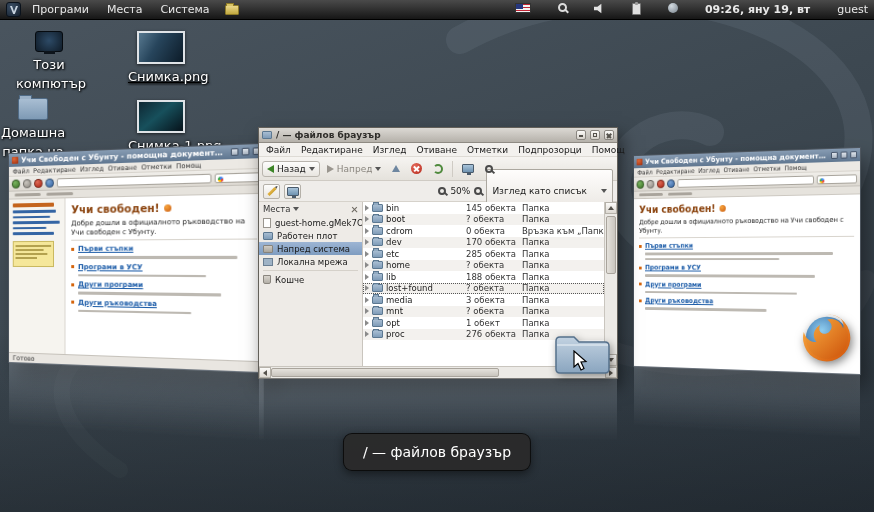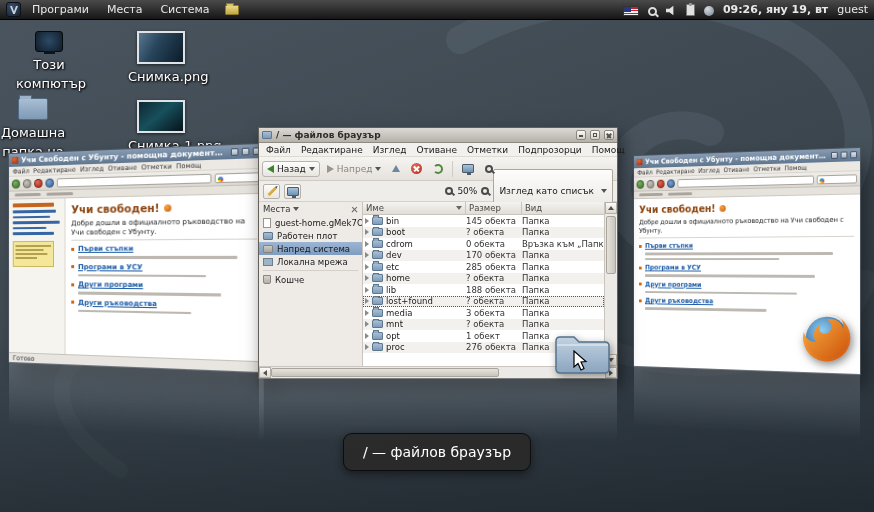--- a/index.html
+++ b/index.html
@@ -16,21 +16,21 @@
     color:#e8e8e8;font-size:11px;padding:0 6px;gap:4px;border-bottom:1px solid #000;}
   .plogo{width:15px;height:15px;border-radius:3px;background:radial-gradient(circle at 35% 30%,#3b4f66,#15202e);
     border:1px solid #0a121c;position:relative;flex:0 0 auto;}
   .plogo::before{content:"";position:absolute;left:3px;top:3px;width:8px;height:8px;
     background:#c7d3df;clip-path:polygon(0 0,25% 0,50% 70%,75% 0,100% 0,60% 100%,40% 100%);}
   .pmenu{padding:2px 7px;cursor:default;}
   .mini-folder{width:14px;height:10px;margin-left:4px;border-radius:1px;position:relative;flex:0 0 auto;
     background:linear-gradient(#ead78a,#c2a93f);border:1px solid #8d7a28;}
   .mini-folder::before{content:"";position:absolute;top:-3px;left:0;width:6px;height:2px;
     background:#d8c465;border:1px solid #8d7a28;border-bottom:none;}
-  .pright{margin-left:auto;display:flex;align-items:flex-end;gap:9px;}
+  .pright{margin-left:auto;display:flex;align-items:flex-start;gap:27px;}
   .flag{width:16px;height:10px;position:relative;flex:0 0 auto;border:1px solid #333;
     background:repeating-linear-gradient(180deg,#bf2333 0 1.5px,#f4f4f4 1.5px 3px);}
   .flag::after{content:"";position:absolute;left:0;top:0;width:7px;height:5px;background:#26377e;}
   .ic-search{width:9px;height:9px;border:2px solid #ddd;border-radius:50%;position:relative;}
   .ic-search::after{content:"";position:absolute;width:5px;height:2px;background:#ddd;
     right:-4px;bottom:-2px;transform:rotate(45deg);}
   .ic-vol{width:11px;height:11px;background:#e2e2e2;
     clip-path:polygon(0 33%,32% 33%,68% 6%,68% 94%,32% 67%,0 67%);}
   .ic-clip{width:9px;height:12px;background:#e0e0e0;border:1px solid #777;border-radius:1px;position:relative;}
   .ic-clip::before{content:"";position:absolute;left:2px;top:-2px;width:3px;height:3px;background:#999;border-radius:1px;}
@@ -144,21 +144,21 @@
   .mag::after{content:"";position:absolute;width:4px;height:2px;background:#4a4a4a;right:-4px;bottom:-2px;transform:rotate(45deg);}
   .fb-loc{height:21px;background:#efedea;border-bottom:1px solid #d6d2cb;display:flex;align-items:center;
     gap:4px;padding:0 4px;}
   .togg{width:17px;height:15px;border:1px solid #b5b1a9;border-radius:2px;background:linear-gradient(#fdfdfc,#e8e5e0);
     display:flex;align-items:center;justify-content:center;}
   .ic-pencil{width:10px;height:3px;background:linear-gradient(#e8b84b,#caa02f);transform:rotate(-45deg);position:relative;}
   .ic-pencil::after{content:"";position:absolute;right:-3px;top:0;width:3px;height:3px;background:#555;
     clip-path:polygon(0 0,100% 50%,0 100%);}
   .spacer{flex:1;}
   .zlabel{font-size:9px;color:#222;}
-  .vsel{display:flex;align-items:center;gap:7px;border:1px solid #aba79f;border-radius:2px;
+  .vsel{display:flex;align-items:center;gap:14px;border:1px solid #aba79f;border-radius:2px;
     background:linear-gradient(#fefdfc,#e9e6e1);padding:16px 5px;}
   .fb-main{flex:1;display:flex;min-height:0;}
   .fb-side{width:104px;background:#eeebe7;border-right:1px solid #c9c5be;display:flex;flex-direction:column;font-size:8.5px;}
   .side-head{height:14px;display:flex;align-items:center;gap:3px;padding:0 4px;color:#333;}
   .xclose{width:7px;height:7px;position:relative;margin-left:auto;}
   .xclose::before,.xclose::after{content:"";position:absolute;left:0;top:3px;width:7px;height:1.4px;background:#6b675f;}
   .xclose::before{transform:rotate(45deg);} .xclose::after{transform:rotate(-45deg);}
   .sitem{height:13px;display:flex;align-items:center;gap:4px;padding:0 4px;white-space:nowrap;overflow:hidden;}
   .sitem.sel{background:linear-gradient(#9db5d4,#7e9cc0);}
   .sdiv{border-top:1px solid #d5d1ca;margin:2px 4px;}
@@ -241,21 +241,21 @@
       <span class="ic-dot"></span>
       <span class="pclock">09:26, яну 19, вт</span>
       <span class="puser">guest</span>
     </div>
   </div>
 
   <div class="dicon" style="left:16px;top:31px;">
     <div class="art ic-computer"></div>
     <div class="dlabel">Този компютър</div>
   </div>
-  <div class="dicon" style="left:128px;top:31px;">
+  <div class="dicon" style="left:128px;top:31px;text-decoration:underline;">
     <div class="art thumb t1"></div>
     <div class="dlabel">Снимка.png</div>
   </div>
   <div class="dicon" style="left:0;top:98px;">
     <div class="art ic-homefolder"></div>
     <div class="dlabel">Домашна папка на</div>
   </div>
   <div class="dicon" style="left:128px;top:100px;">
     <div class="art thumb t2"></div>
     <div class="dlabel">Снимка-1.png</div>
@@ -469,32 +469,20 @@
           <span class="si-net"></span>
           <span>Локална мрежа</span>
         </div>
         <div class="sdiv"></div>
         <div class="sitem">
           <span class="si-trash"></span>
           <span>Кошче</span>
         </div>
       </div>
       <div class="fb-list">
-        <div class="list-head">
-          <span class="lh name">
-            <span>Име</span>
-            <span class="sorta"></span>
-          </span>
-          <span class="lh size">
-            <span>Размер</span>
-          </span>
-          <span class="lh type">
-            <span>Вид</span>
-          </span>
-        </div>
         <div class="rows">
           <div class="frow">
             <span class="rname">
                 <span class="exp"></span>
                 <span class="fico"></span>
                 <span>bin</span>
               </span>
             <span class="rsize">145 обекта</span>
               <span class="rtype">Папка</span>
           </div>

